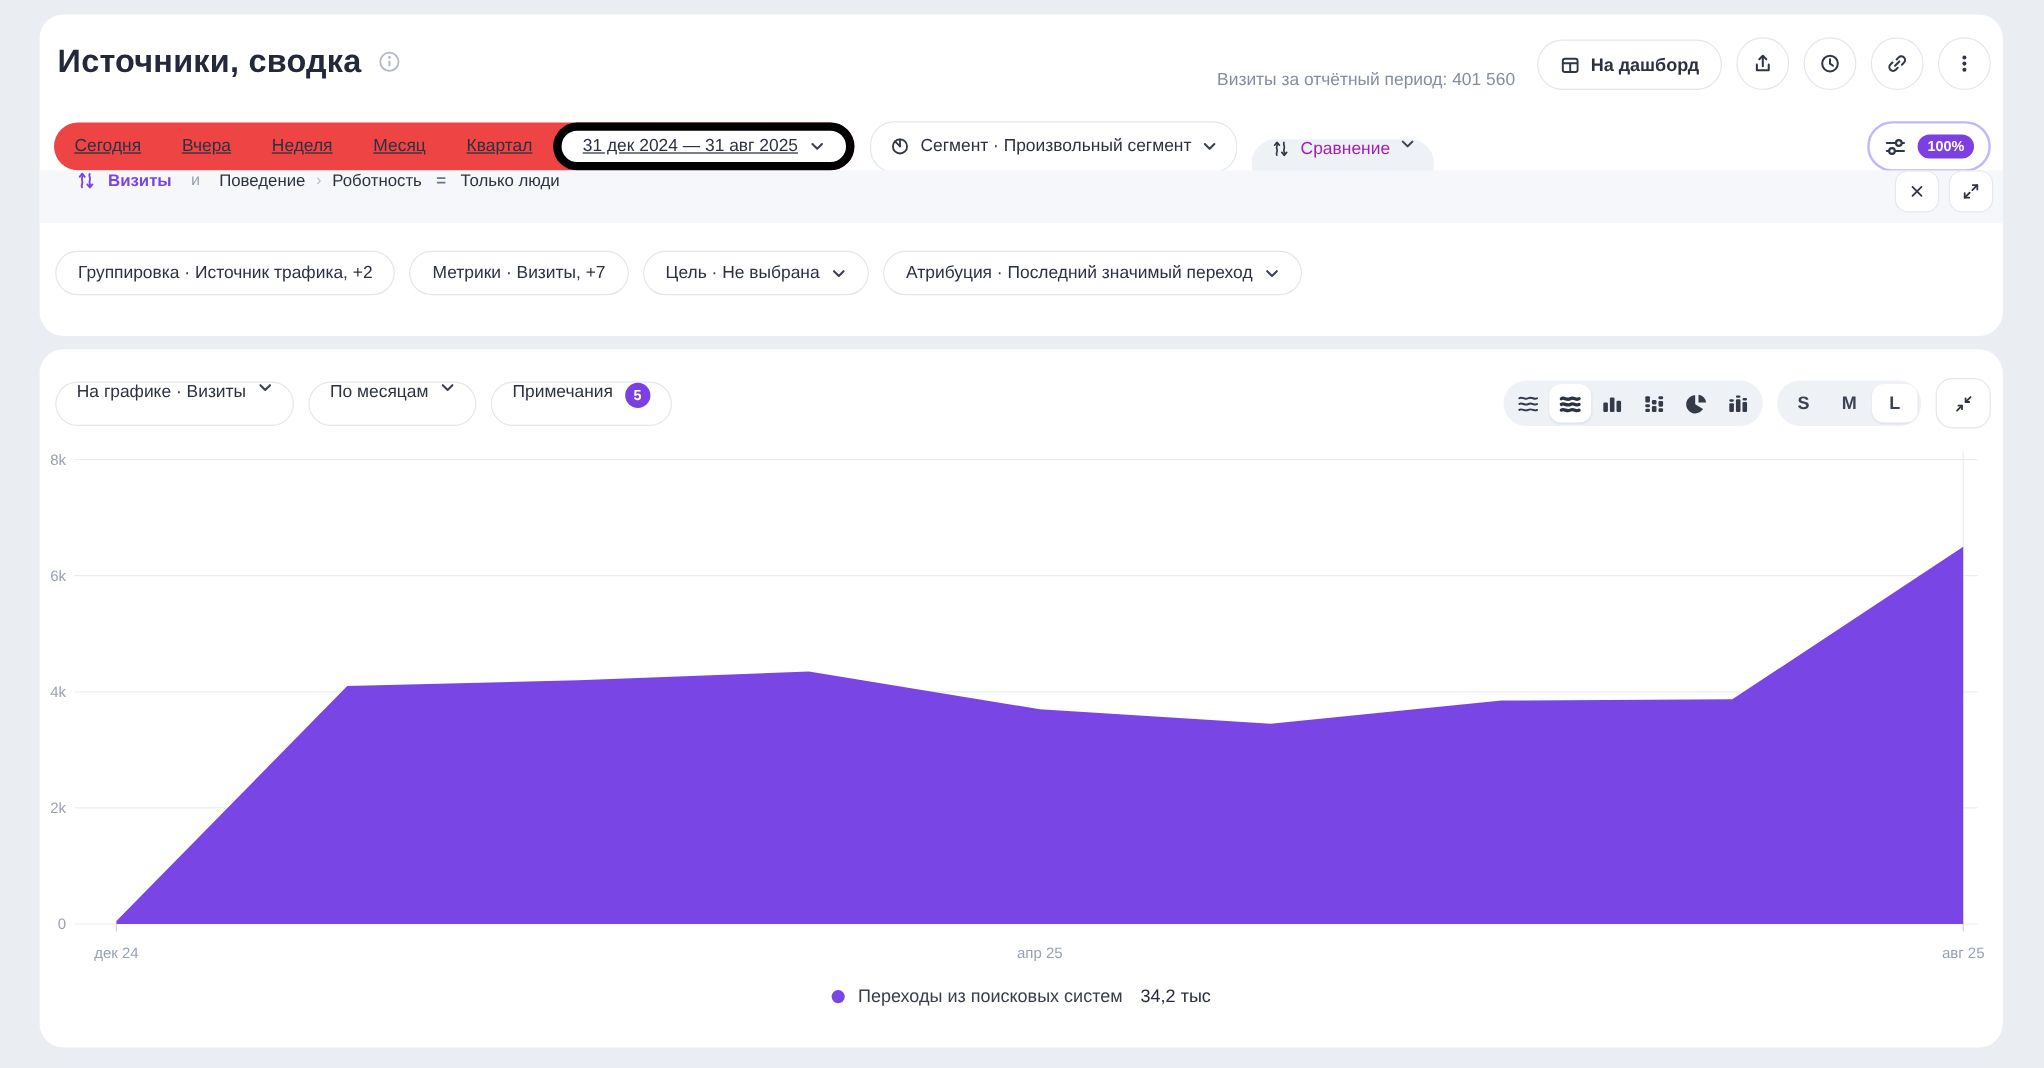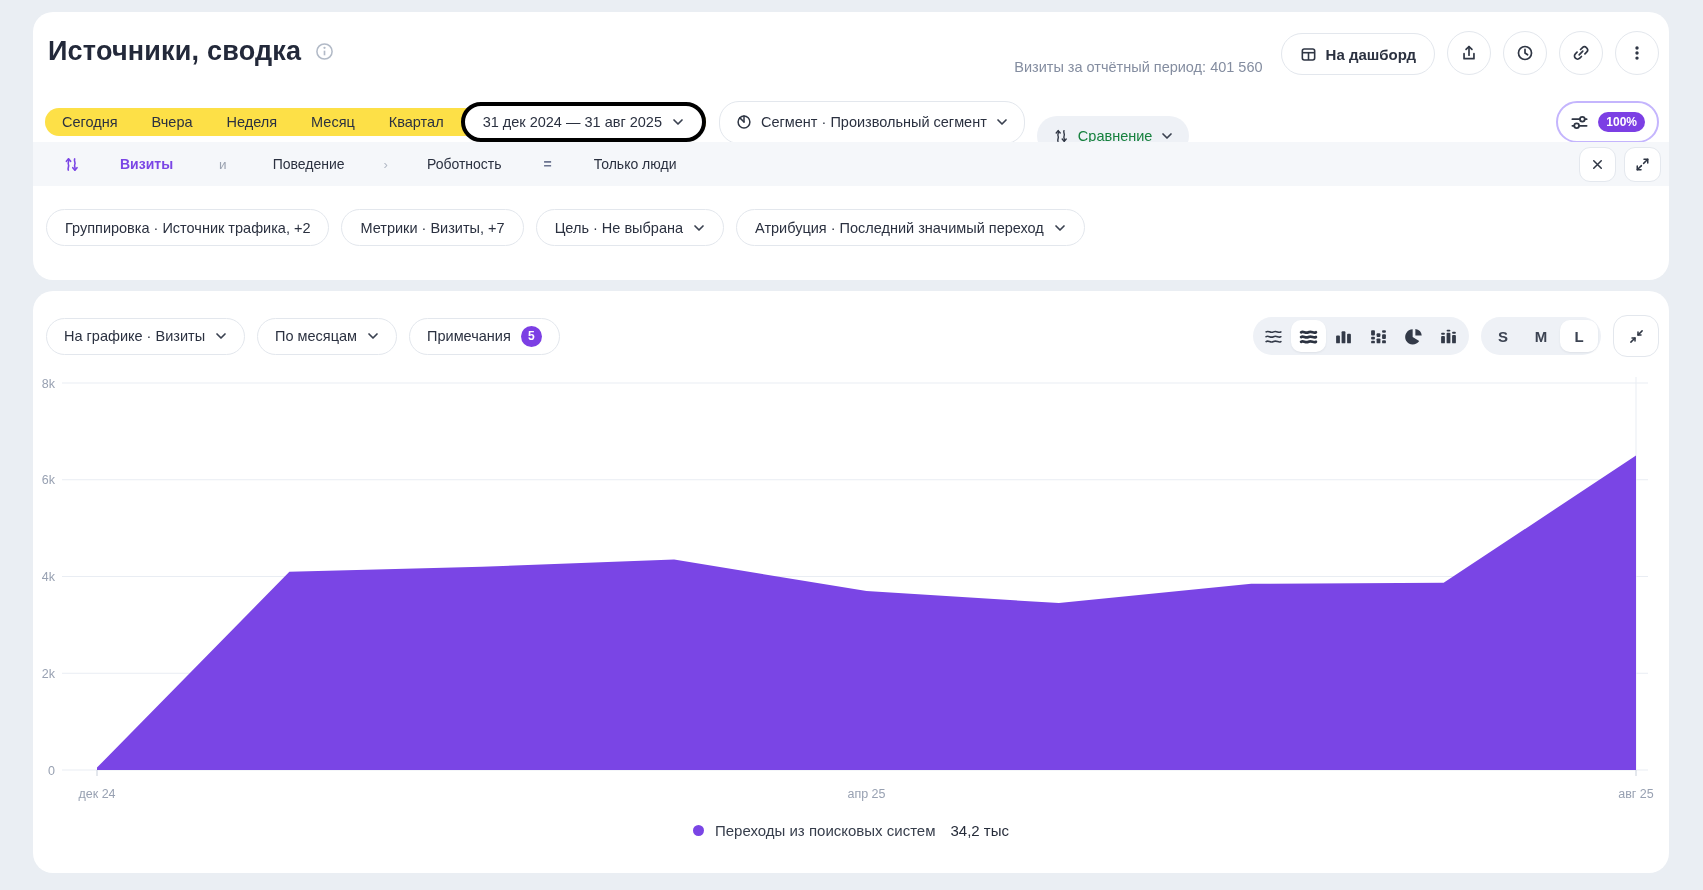--- a/index.html
+++ b/index.html
@@ -15,56 +15,56 @@
   .hdr-right { position:absolute; top:19px; right:10px; display:flex; align-items:flex-end; gap:12px; }
   .summary-text { font-size:14.5px; color:#848da0; margin-right:6px; }
   .pill-btn { display:flex; align-items:center; gap:9px; height:42px; padding:0 18px;
               background:#fff; border:1px solid #e3e7ed; border-radius:21px;
               font-size:15px; font-weight:700; color:#2b3140; cursor:pointer; }
   .circle-btn { width:44px; height:44px; border:1px solid #e3e7ed; border-radius:50%;
                 background:#fff; display:flex; align-items:center; justify-content:center; cursor:pointer; }
 
   
   .filter-row { position:absolute; top:76px; left:12px; right:10px; display:flex; align-items:center; }
-  .tabs-group { display:flex; align-items:center; height:28px; background:#fde047; border-radius:20px; }
+  .tabs-group { display:flex; align-items:center; height:40px; background:#ef4444; border-radius:20px;text-decoration:underline; }
   .tab { padding:0 17px; font-size:14.5px; color:#2b3140; cursor:pointer; line-height:40px; }
   .date-pill { display:flex; align-items:center; gap:10px; height:40px; padding:0 18px;
-               background:#fff; border:4px solid #000000; border-radius:20px;
+               background:#fff; border:7px solid #000000; border-radius:20px;
                font-size:14.5px; color:#2b3140; cursor:pointer; box-shadow:0 1px 2px rgba(40,50,70,.05); }
   .seg-pill { display:flex; align-items:center; gap:9px; height:43px; padding:0 16px; margin-left:13px;
               background:#fff; border:1px solid #e3e7ed; border-radius:20px;
               font-size:14.5px; color:#2b3140; cursor:pointer; }
-  .cmp-pill { display:flex; align-items:center; gap:9px; height:40px; padding:0 16px; margin-left:12px;
-              background:#eef1f6; border-radius:20px; font-size:14.5px; color:#15803d; cursor:pointer;margin-top:28px; }
+  .cmp-pill { display:flex; gap:9px; height:40px; padding:0 16px; margin-left:12px;
+              background:#eef1f6; border-radius:20px; font-size:14.5px; color:#a21caf; cursor:pointer;margin-top:28px; }
   .sampling-pill { margin-left:auto; display:flex; align-items:center; gap:9px; height:42px; padding:0 12px;
               background:#fff; border:2px solid #c4b5fd; border-radius:21px; cursor:pointer; }
   .badge-pill { background:#7c3fe4; color:#fff; font-size:12px; font-weight:700;
                 border-radius:10px; padding:3px 8px; }
 
   
   .strip { position:absolute; top:130px; left:0; width:100%; height:44px; background:#f5f7fa;
-           display:flex; align-items:center; padding:0 8px 0 30px;gap:30px; }
+           display:flex; padding:0 8px 0 30px; }
   .strip .metric { color:#7a45e5; font-size:14px; font-weight:700; margin-left:10px; cursor:pointer; }
   .strip .conj { color:#9aa2b0; font-size:13.5px; margin:0 16px; }
   .strip .crumb { color:#2b3140; font-size:14px; cursor:pointer; }
   .strip .sep { color:#b3bac6; margin:0 9px; font-size:13px; }
   .strip .op { color:#6b7490; font-weight:700; margin:0 12px; font-size:14px; }
   .strip-btns { margin-left:auto; display:flex; gap:8px; }
   .sq-btn { width:37px; height:35px; background:#fff; border:1px solid #e4e8ee; border-radius:11px;
             display:flex; align-items:center; justify-content:center; cursor:pointer; }
 
   
   .settings-row { position:absolute; top:197px; left:13px; display:flex; gap:12px; }
   .set-pill { display:flex; align-items:center; gap:10px; height:37px; padding:0 18px;
               background:#fff; border:1px solid #e3e7ed; border-radius:19px;
               font-size:14.5px; color:#2b3140; cursor:pointer; }
 
   
   .chart-controls { position:absolute; top:24px; left:13px; right:10px; display:flex; align-items:center; gap:12px; }
-  .ctl-pill { display:flex; align-items:center; gap:10px; height:37px; padding:0 17px;
+  .ctl-pill { display:flex; align-items:flex-start; gap:10px; height:37px; padding:0 17px;
               background:#fff; border:1px solid #e3e7ed; border-radius:19px;
               font-size:14.5px; color:#2b3140; cursor:pointer; }
   .count-badge { width:21px; height:21px; border-radius:50%; background:#7c3fe4; color:#fff;
                  font-size:12px; font-weight:700; display:flex; align-items:center; justify-content:center; }
   .right-ctls { margin-left:auto; display:flex; align-items:center; gap:12px; }
   .icon-group { display:flex; align-items:center; background:#eef1f6; border-radius:19px; padding:3px; height:38px; }
   .icon-tile { width:35px; height:32px; border-radius:10px; display:flex; align-items:center;
                justify-content:center; cursor:pointer; }
   .icon-tile.selected { background:#fff; box-shadow:0 1px 2px rgba(40,50,70,.08); }
   .size-tile { width:38px; height:32px; border-radius:10px; display:flex; align-items:center; justify-content:center;

